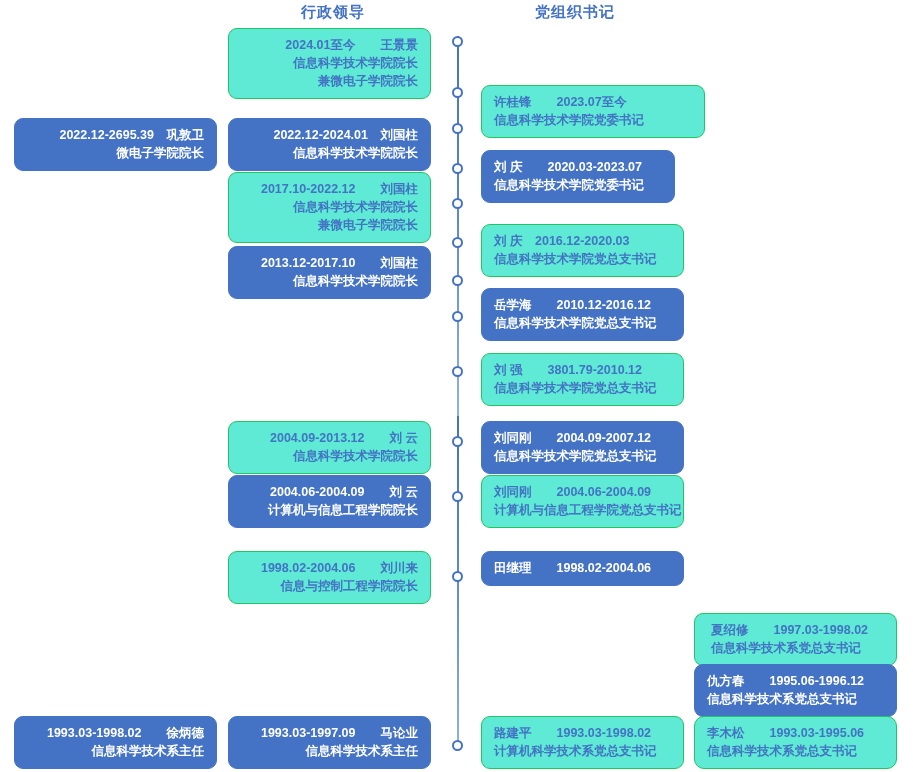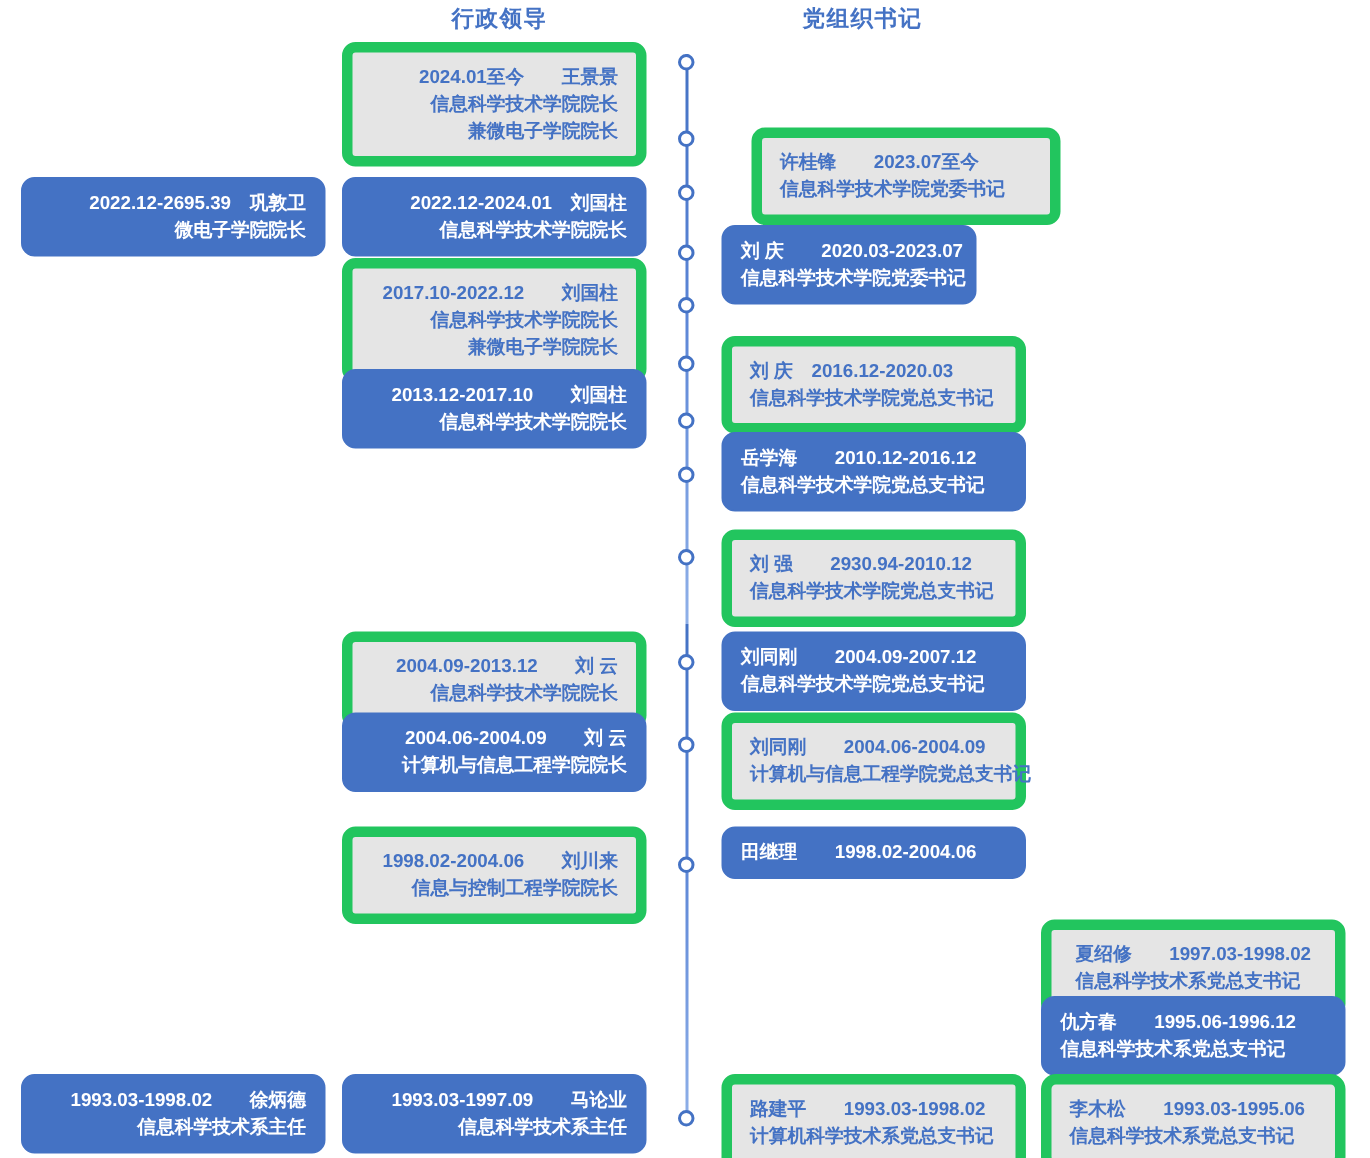--- a/index.html
+++ b/index.html
@@ -55,22 +55,22 @@
     line-height: 1.45;
     font-size: 12.5px;
     white-space: nowrap;
   }
   .card.filled {
     background: #4472C4;
     border: 1px solid #4472C4;
     color: #ffffff;
   }
   .card.outline {
-    background: #e5e5e5;
-    border: 7px solid #22c55e;
+    background: #5eead4;
+    border: 1px solid #22c55e;
     color: #4472C4;
   }
   .card .line {
     display: block;
   }
   .card .line1 {
     font-weight: 700;
   }
   .card .line2, .card .line3 {
     font-weight: 700;
@@ -145,38 +145,38 @@
         <span class="line line2">信息与控制工程学院院长</span>
       </div>
       <div class="card filled align-right" style="left: 14px; top: 716px; width: 203px;">
         <span class="line line1">1993.03-1998.02　　徐炳德</span>
         <span class="line line2">信息科学技术系主任</span>
       </div>
       <div class="card filled align-right" style="left: 228px; top: 716px; width: 203px;">
         <span class="line line1">1993.03-1997.09　　马论业</span>
         <span class="line line2">信息科学技术系主任</span>
       </div>
-      <div class="card outline align-left" style="left: 481px; top: 85px; width: 206px; margin-left: 20px;">
+      <div class="card outline align-left" style="left: 481px; top: 85px; width: 224px;">
         <span class="line line1">许桂锋　　2023.07至今</span>
         <span class="line line2">信息科学技术学院党委书记</span>
       </div>
-      <div class="card filled align-left" style="left: 481px; top: 150px; width: 170px;">
+      <div class="card filled align-left" style="left: 481px; top: 150px; width: 194px;">
         <span class="line line1">刘 庆　　2020.03-2023.07</span>
         <span class="line line2">信息科学技术学院党委书记</span>
       </div>
       <div class="card outline align-left" style="left: 481px; top: 224px; width: 203px;">
         <span class="line line1">刘 庆　2016.12-2020.03</span>
         <span class="line line2">信息科学技术学院党总支书记</span>
       </div>
       <div class="card filled align-left" style="left: 481px; top: 288px; width: 203px;">
         <span class="line line1">岳学海　　2010.12-2016.12</span>
         <span class="line line2">信息科学技术学院党总支书记</span>
       </div>
       <div class="card outline align-left" style="left: 481px; top: 353px; width: 203px;">
-        <span class="line line1">刘 强　　2930.94-2010.12</span>
+        <span class="line line1">刘 强　　3801.79-2010.12</span>
         <span class="line line2">信息科学技术学院党总支书记</span>
       </div>
       <div class="card filled align-left" style="left: 481px; top: 421px; width: 203px;">
         <span class="line line1">刘同刚　　2004.09-2007.12</span>
         <span class="line line2">信息科学技术学院党总支书记</span>
       </div>
       <div class="card outline align-left" style="left: 481px; top: 475px; width: 203px;">
         <span class="line line1">刘同刚　　2004.06-2004.09</span>
         <span class="line line2">计算机与信息工程学院党总支书记</span>
       </div>

